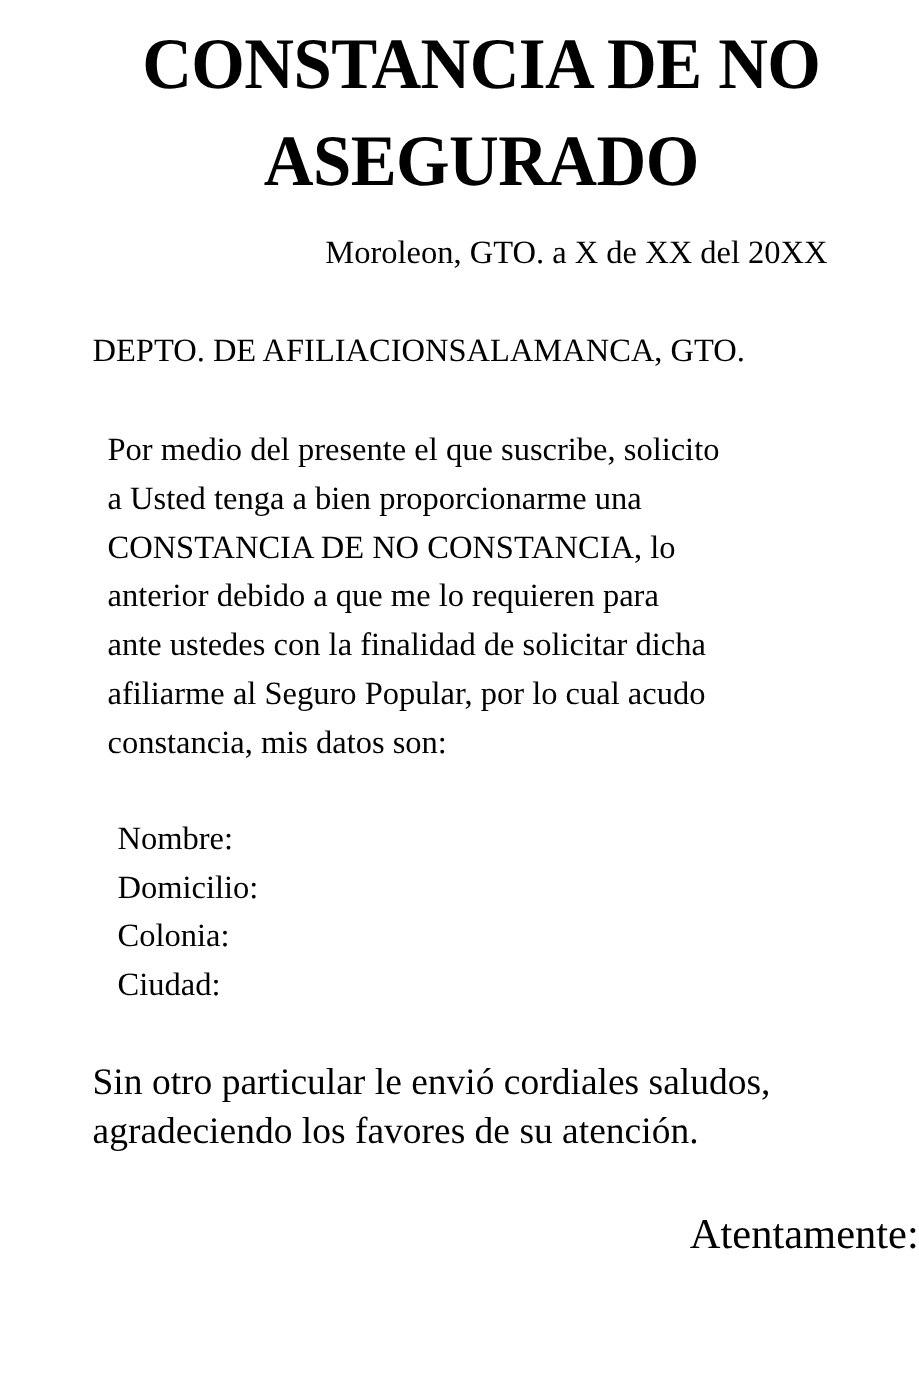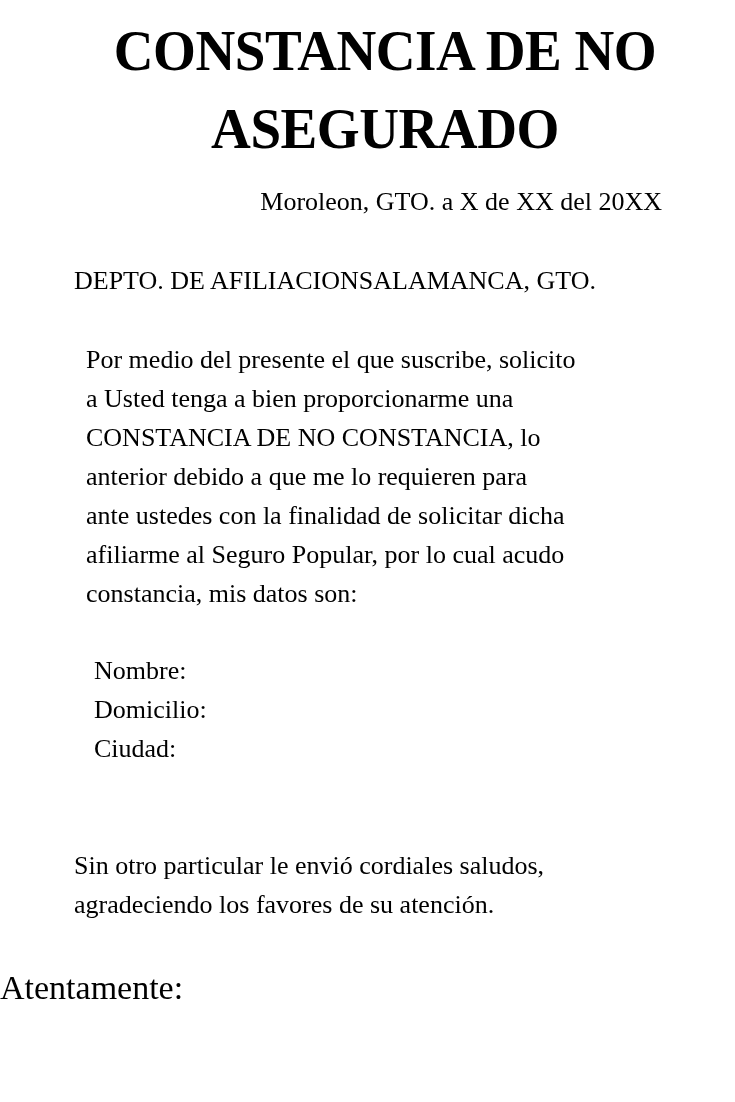--- a/index.html
+++ b/index.html
@@ -58,29 +58,29 @@
     left: 74px;
     top: 651px;
     font-size: 26px;
     line-height: 39px;
   }
   .fields div { white-space: nowrap; margin-left: 20px; }
   .closing {
     position: absolute;
     left: 74px;
     top: 846px;
-    font-size: 26px;
+    font-size: 30px;
     line-height: 39px;
   }
   .closing span { display: block; white-space: nowrap; }
   .signoff {
     position: absolute;
     left: 0;
     width: 735px;
-    text-align: left;
+    text-align: right;
     top: 966px;
     font-size: 34px;
     line-height: 44px;
   }
 </style>
 </head>
 <body>
 
 <div class="title">
   <span>CONSTANCIA DE NO</span>
@@ -97,20 +97,21 @@
   <span>CONSTANCIA DE NO CONSTANCIA, lo</span>
   <span>anterior debido a que me lo requieren para</span>
   <span>ante ustedes con la finalidad de solicitar dicha</span>
   <span>afiliarme al Seguro Popular, por lo cual acudo</span>
   <span>constancia, mis datos son:</span>
 </div>
 
 <div class="fields">
   <div>Nombre:</div>
   <div>Domicilio:</div>
+  <div>Colonia:</div>
   <div>Ciudad:</div>
 </div>
 
 <div class="closing">
   <span>Sin otro particular le envió cordiales saludos,</span>
   <span>agradeciendo los favores de su atención.</span>
 </div>
 
 <div class="signoff">Atentamente:</div>
 

